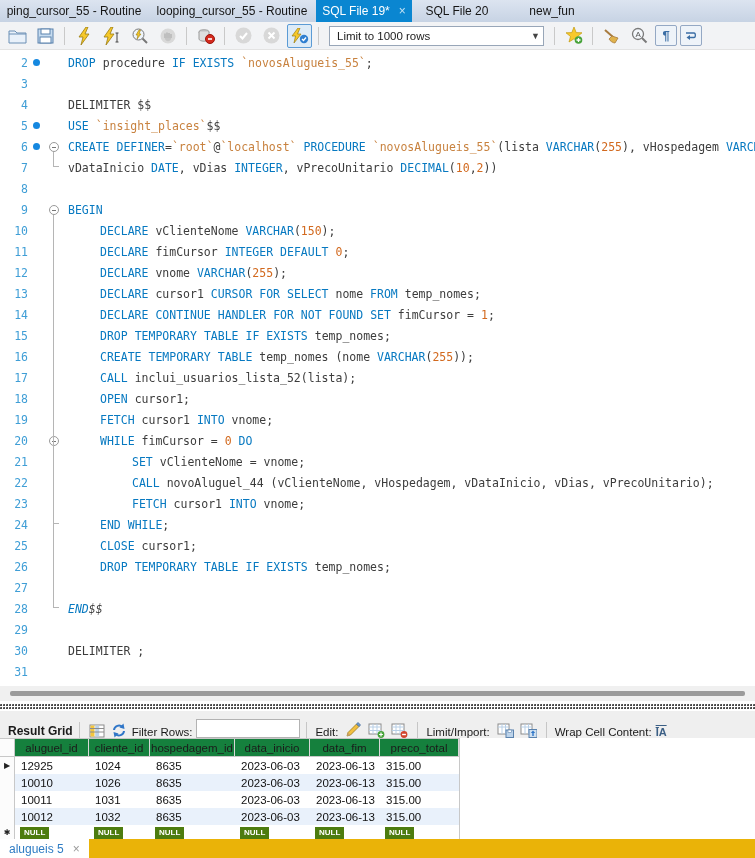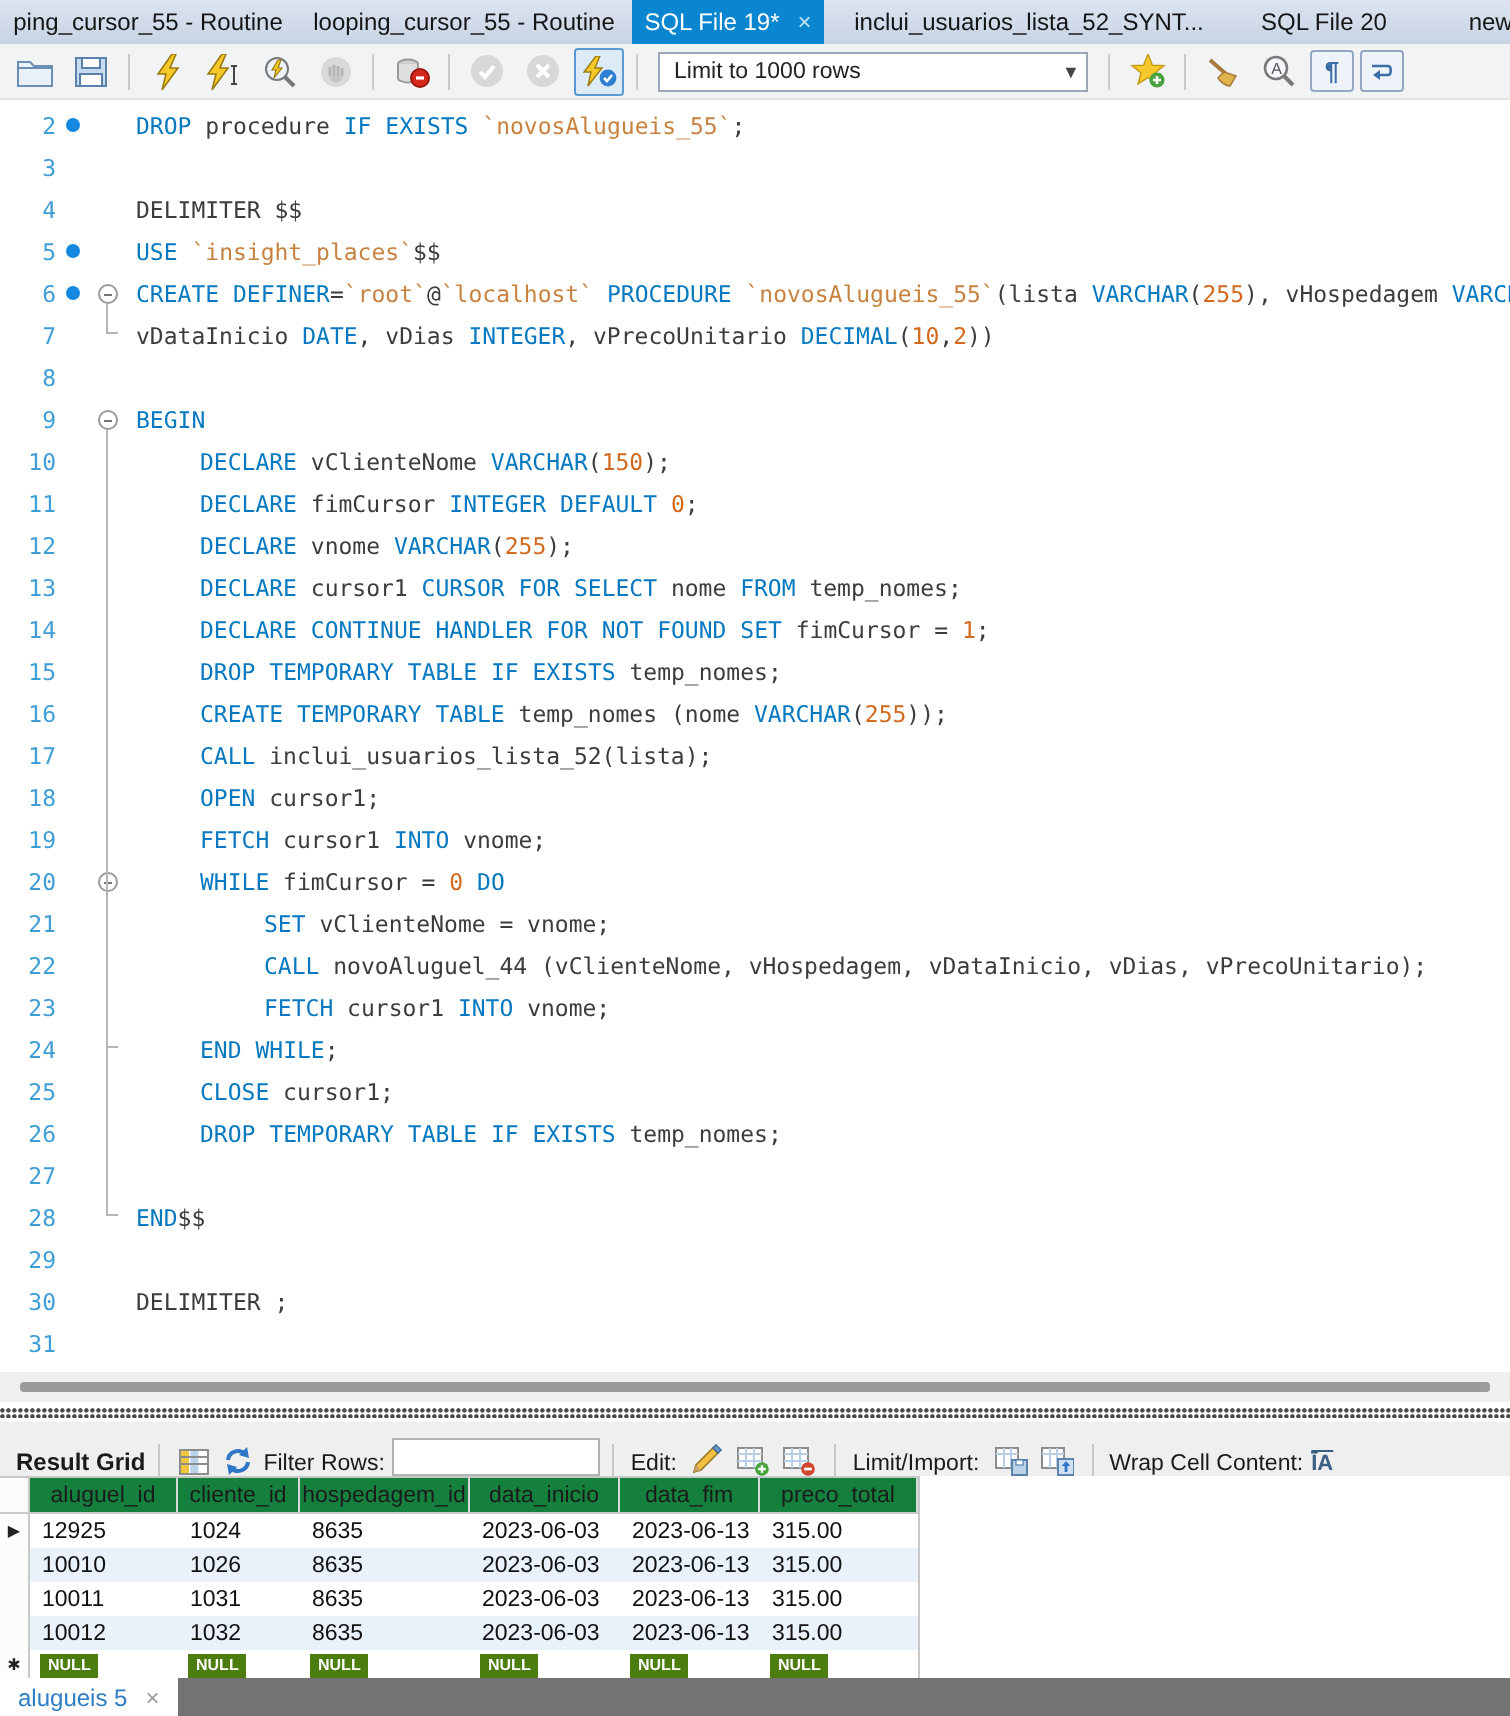--- a/index.html
+++ b/index.html
@@ -59,43 +59,40 @@
   .grow.alt{background:#e9f1fb}
   .grow.nullrow{height:14px;align-items:flex-start}
   .gcell{height:100%;display:flex;align-items:center;overflow:hidden;flex:none}
   .gut{width:15px;border-right:1px solid #c8c8c8;justify-content:center;background:#fcfcfc;font-size:8px;color:#222}
   .hcell{justify-content:center;border-right:1px solid #d8d8d8;color:#1b1b1b}
   .dcell{padding-left:6px}
   .grid-right{position:absolute;top:0;bottom:0;left:459px;width:1px;background:#c8c8c8}
   .nullbadge{display:inline-block;background:#4d7c0f;color:#fff;font-size:8px;font-weight:bold;padding:1px 4px;margin:2px 0 0 5px;line-height:1.2;font-family:"Liberation Sans",sans-serif}
 
   
-  .bottombar{position:absolute;top:839px;left:0;right:0;height:19px;background:#737373;display:flex;align-items:stretch}
+  .bottombar{position:absolute;top:839px;left:0;right:0;height:19px;background:#eab308;display:flex;align-items:stretch}
   .btab{background:#fff;display:flex;align-items:center;padding:0 9px;gap:9px}
   .btab .blabel{color:#2e7cc4;font-size:12px}
   .btab .bclose{color:#9a9a9a;font-size:12px}
 </style>
 </head>
 <body>
 
 <div class="app">
 
   <div class="tabbar" id="tabbar">
       <div class="tab" style="width: 148px;">
         <span>ping_cursor_55 - Routine</span>
       </div>
       <div class="tab" style="width: 168px;">
         <span>looping_cursor_55 - Routine</span>
       </div>
       <div class="tab active" style="width: 96px;">
         <span>SQL File 19*</span>
         <span class="close">×</span>
-      </div>
-      <div class="tab" style="width: 205px;">
-        <span>inclui_usuarios_lista_52_SYNT...</span>
       </div>
       <div class="tab" style="width: 90px;">
         <span>SQL File 20</span>
       </div>
       <div class="tab" style="width: 100px;">
         <span>new_fun</span>
       </div>
     </div>
 
   <div class="toolbar">
@@ -370,21 +367,21 @@
         <div class="cl">
           <span class="ln">27</span>
           <span class="dotc"></span>
           <span class="foldc"></span>
           <span class="code" style="padding-left: 4px;"></span>
         </div>
         <div class="cl">
           <span class="ln">28</span>
           <span class="dotc"></span>
           <span class="foldc"></span>
-          <span class="code" style="padding-left: 4px;"><span class="tk-k">END</span><span class="tk-p">$$</span></span>
+          <span class="code" style="padding-left: 4px; font-style: italic;"><span class="tk-k">END</span><span class="tk-p">$$</span></span>
         </div>
         <div class="cl">
           <span class="ln">29</span>
           <span class="dotc"></span>
           <span class="foldc"></span>
           <span class="code" style="padding-left: 4px;"></span>
         </div>
         <div class="cl">
           <span class="ln">30</span>
           <span class="dotc"></span>

